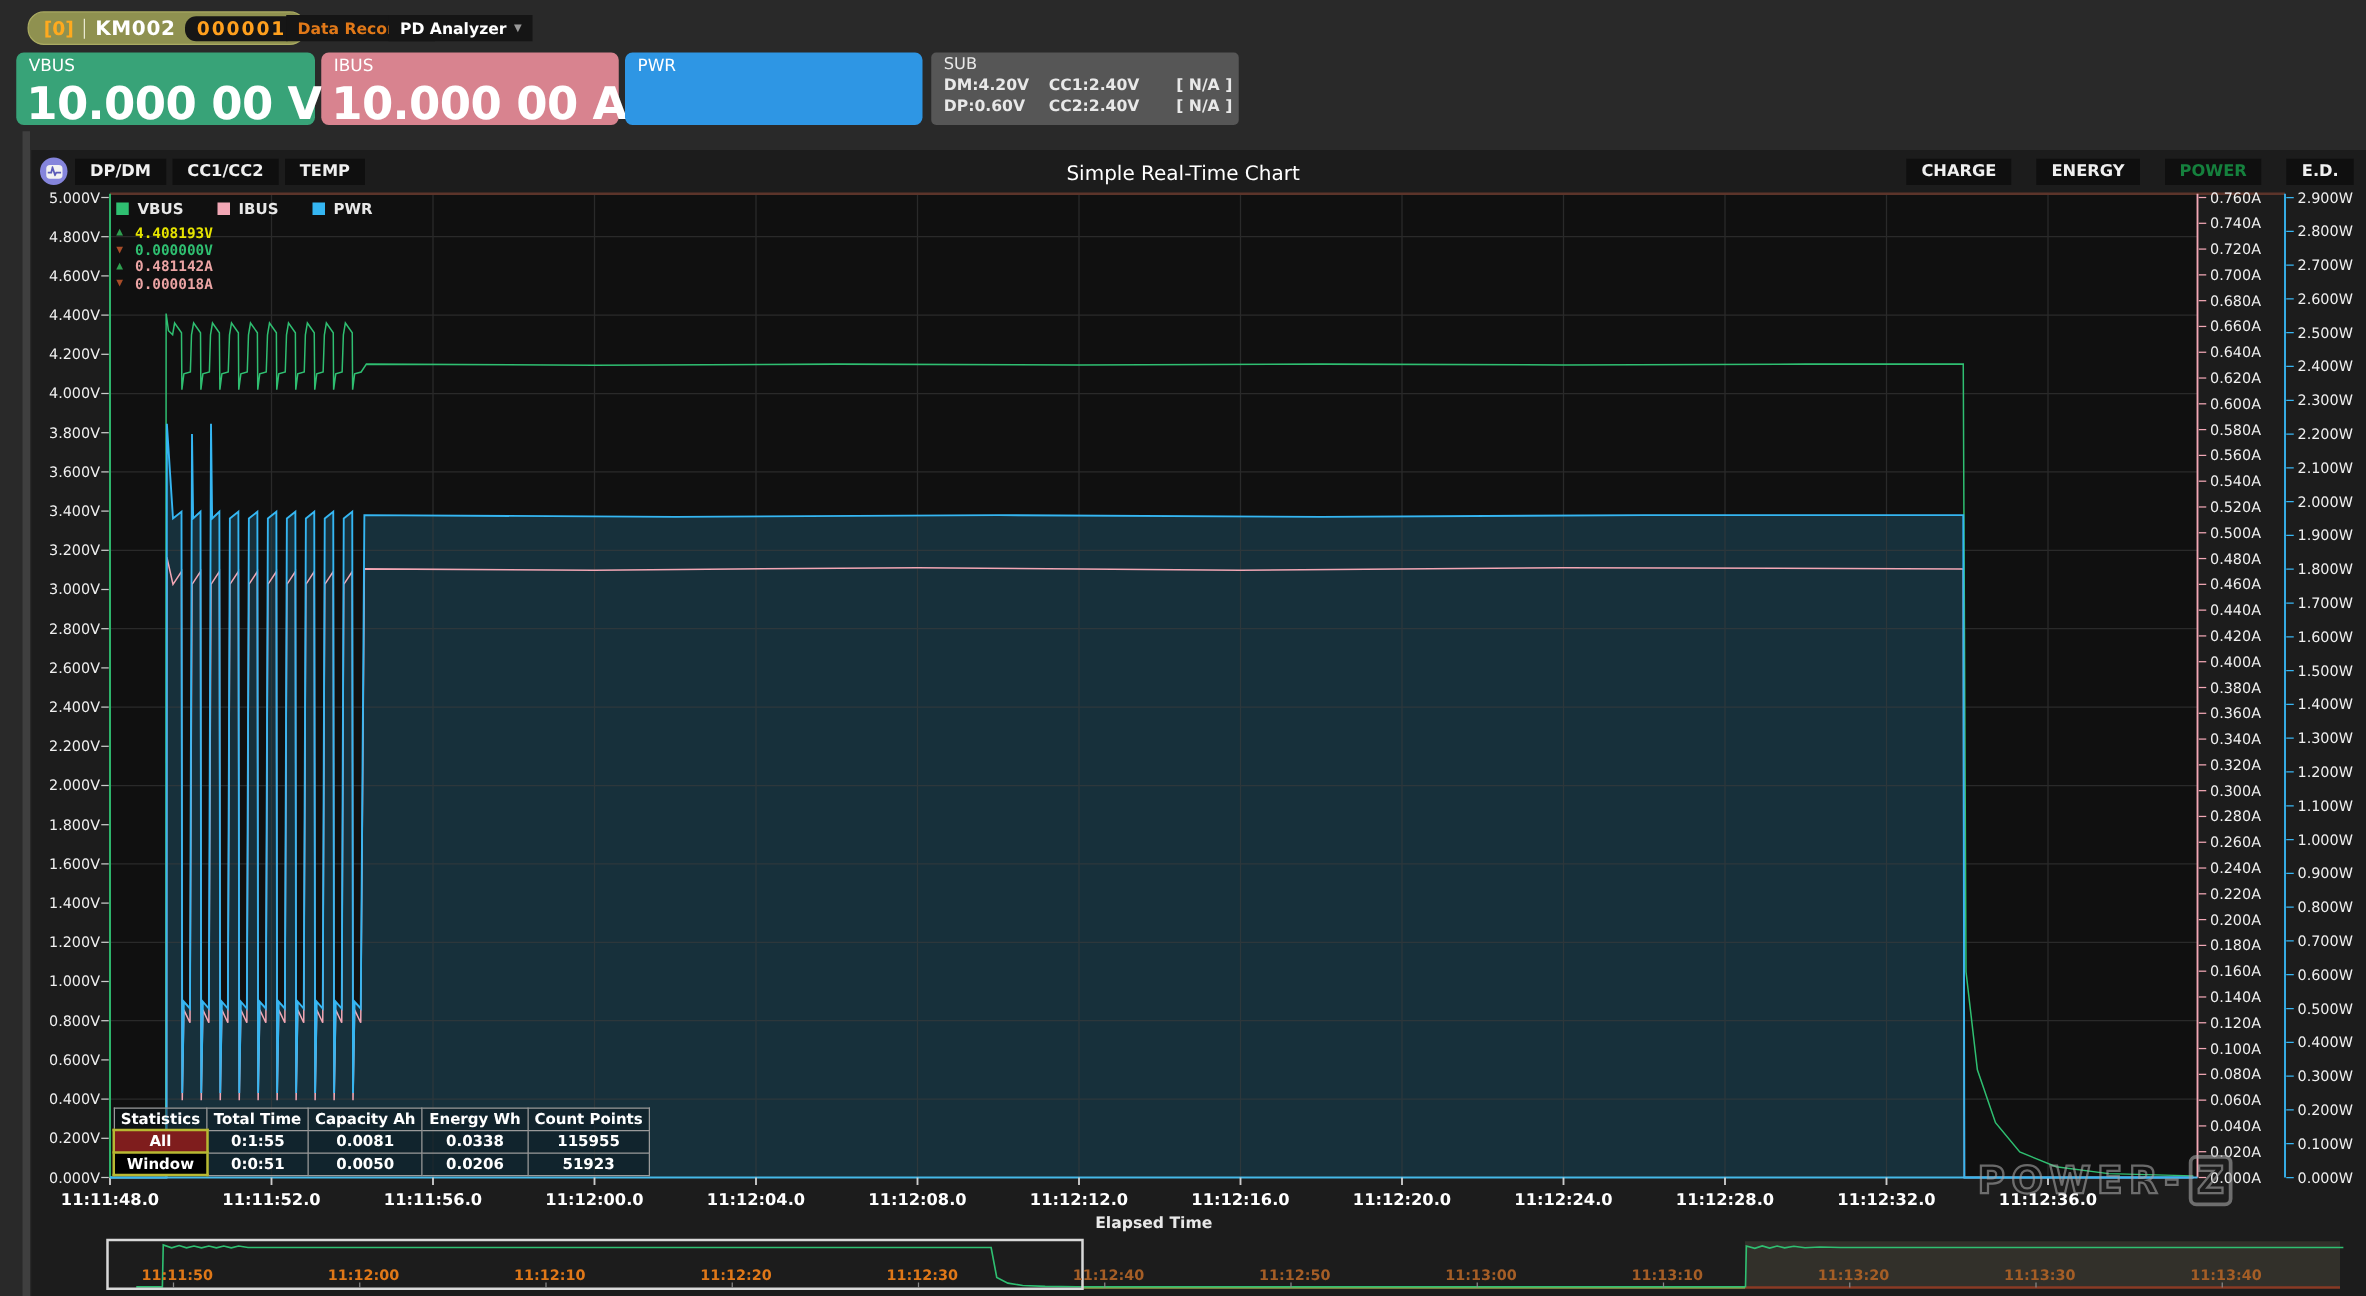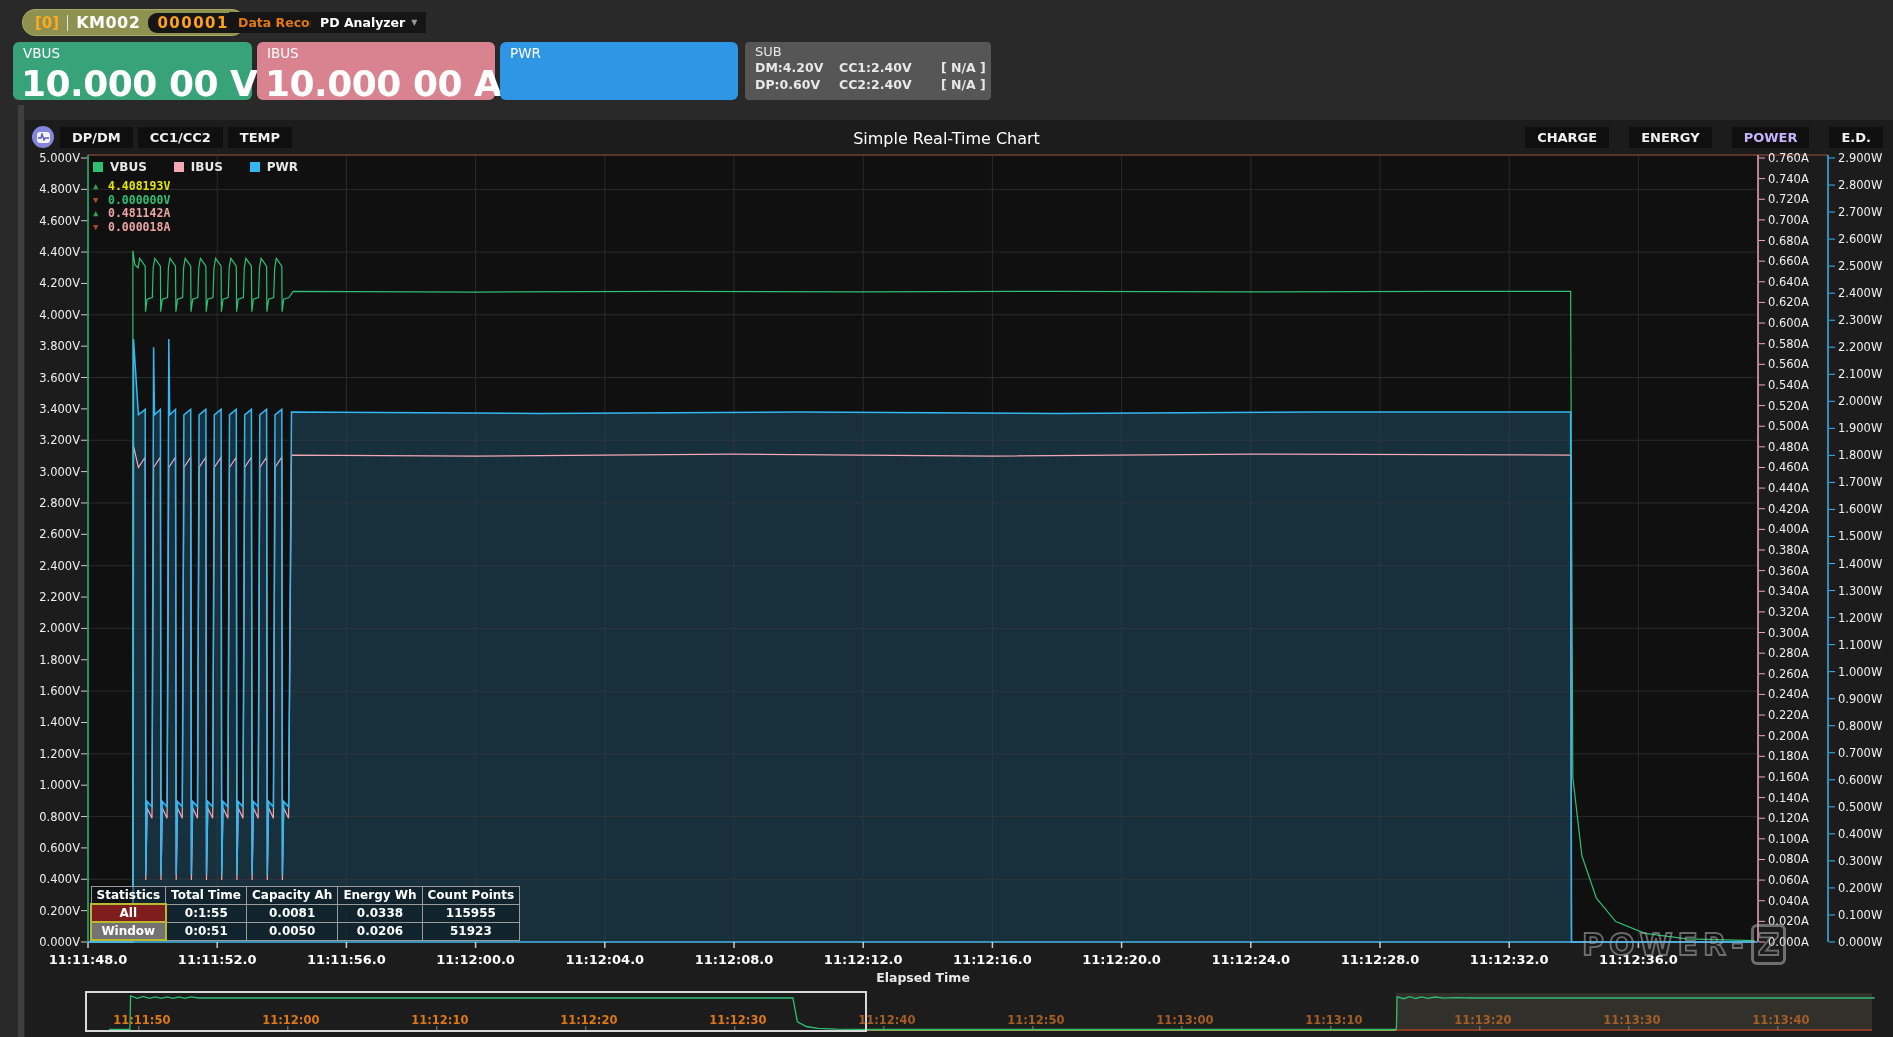--- a/index.html
+++ b/index.html
@@ -45,21 +45,21 @@
   .leg-item{display:flex;align-items:center;gap:7px;font-size:12px;font-weight:bold;color:#e8e8e8;}
   .leg-swatch{width:10px;height:10px;display:inline-block;}
   #minmax{left:93px;top:180px;font-family:"DejaVu Sans Mono","Liberation Mono",monospace;
       font-size:11.5px;font-weight:bold;line-height:13.5px;}
   .mm-row{display:flex;align-items:center;}
   .mm-arrow{width:15px;font-size:9px;}
   #stats{left:90px;top:886px;border-collapse:collapse;background:rgba(12,22,28,.45);}
   #stats td,#stats th{border:1px solid #9a9a9a;font-size:12px;font-weight:bold;color:#fff;
       text-align:center;padding:0 5px;height:16px;white-space:nowrap;}
   .cell-all{background:#7f1d1d;border:2px solid #b8b832 !important;}
-  .cell-window{background:#737373;border:2px solid #b8b832 !important;margin-left:36px;}
+  .cell-window{background:#000000;border:2px solid #b8b832 !important;margin-left:36px;}
   #watermark{left:1582px;top:924px;font-size:30px;font-weight:bold;letter-spacing:5px;
       color:transparent;-webkit-text-stroke:1.8px rgba(165,165,165,.6);display:flex;align-items:center;}
   #watermark .zbox{border:3px solid rgba(165,165,165,.6);border-radius:6px;padding:0 4px;
       margin-left:2px;letter-spacing:0;}
   svg text{font-family:"DejaVu Sans","Liberation Sans",sans-serif;}
 </style>
 </head>
 <body>
 
 <div id="page">
@@ -114,21 +114,21 @@
   </div>
   <div class="abs" id="tab-row">
     <div class="tab-btn">DP/DM</div>
     <div class="tab-btn">CC1/CC2</div>
     <div class="tab-btn">TEMP</div>
   </div>
   <div class="abs" id="chart-title">Simple Real-Time Chart</div>
   <div class="abs" id="right-btns">
     <div class="tb-btn" style="color: rgb(240, 240, 240);">CHARGE</div>
     <div class="tb-btn" style="color: rgb(240, 240, 240);">ENERGY</div>
-    <div class="tb-btn" style="color: #c4b5fd;">POWER</div>
+    <div class="tb-btn" style="color: #15803d;">POWER</div>
     <div class="tb-btn" style="color: rgb(240, 240, 240); text-align: right;">E.D.</div>
   </div>
 
   <svg class="abs" id="chart-svg" width="1893" height="1037" style="left:0;top:0;">
       <g>
         <rect x="88" y="155" width="1670" height="787" fill="#101010"></rect>
         <polygon points="133.22,942 88,942 133.22,942 133.543,339.13103448275865 138.388,414.8275862068965 145.171,409.4206896551724 145.817,874.4137931034483 147.10899999999998,801.4206896551724 151.954,806.8275862068965 153.569,347.24137931034477 154.538,414.8275862068965 160.352,409.4206896551724 160.998,874.4137931034483 162.29,801.4206896551724 167.135,806.8275862068965 168.75,339.13103448275865 169.719,414.8275862068965 175.533,409.4206896551724 176.17899999999997,874.4137931034483 177.471,801.4206896551724 182.31599999999997,806.8275862068965 183.93099999999998,414.8275862068965 190.714,409.4206896551724 191.36,874.4137931034483 192.652,801.4206896551724 197.497,806.8275862068965 199.112,414.8275862068965 205.89499999999998,409.4206896551724 206.541,874.4137931034483 207.83299999999997,801.4206896551724 212.678,806.8275862068965 214.293,414.8275862068965 221.076,409.4206896551724 221.72199999999998,874.4137931034483 223.01399999999998,801.4206896551724 227.85899999999998,806.8275862068965 229.474,414.8275862068965 236.25699999999998,409.4206896551724 236.903,874.4137931034483 238.195,801.4206896551724 243.04,806.8275862068965 244.65499999999997,414.8275862068965 251.43799999999996,409.4206896551724 252.08399999999997,874.4137931034483 253.37599999999998,801.4206896551724 258.221,806.8275862068965 259.836,414.8275862068965 266.619,409.4206896551724 267.265,874.4137931034483 268.557,801.4206896551724 273.402,806.8275862068965 275.017,414.8275862068965 281.79999999999995,409.4206896551724 282.44599999999997,874.4137931034483 283.73799999999994,801.4206896551724 288.58299999999997,806.8275862068965 291.49,412.1241379310345 540.1999999999999,413.4758620689655 798.5999999999999,412.1241379310345 1057,413.4758620689655 1315.3999999999999,412.1241379310345 1570.57,412.1241379310345 1571.5389999999998,942 1754.6799999999998,942 1754.6799999999998,942" fill="#1d4a5e" opacity="0.55"></polygon>
         <g stroke="#3c3c3c" stroke-width="1" opacity="0.6">
           <line x1="88" y1="879.28" x2="1758" y2="879.28"></line>
           <line x1="88" y1="816.56" x2="1758" y2="816.56"></line>

